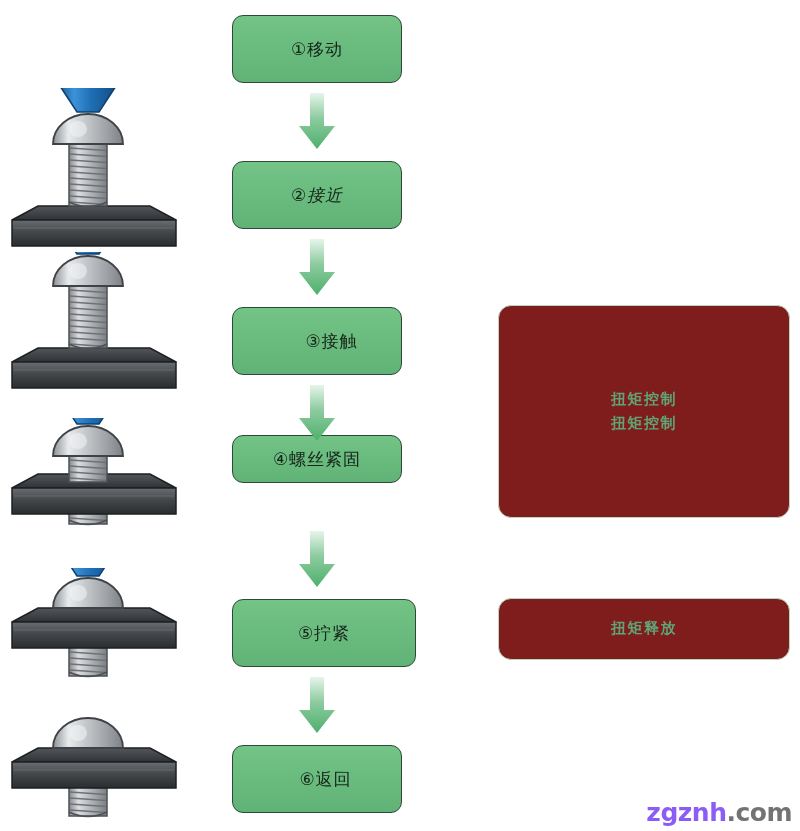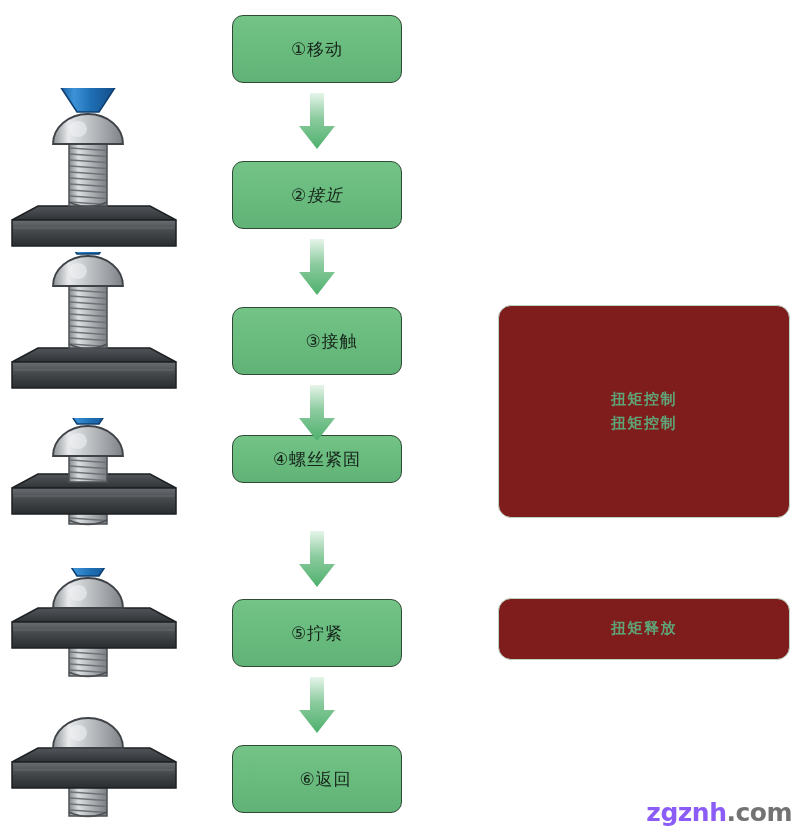--- a/index.html
+++ b/index.html
@@ -362,21 +362,21 @@
       </div>
       <div class="flow-box" style="left: 232px; top: 161px; width: 170px; height: 68px; font-style: italic;">
         <span>②接近</span>
       </div>
       <div class="flow-box" style="left: 232px; top: 307px; width: 170px; height: 68px; padding-left: 29px;">
         <span>③接触</span>
       </div>
       <div class="flow-box" style="left: 232px; top: 435px; width: 170px; height: 48px;">
         <span>④螺丝紧固</span>
       </div>
-      <div class="flow-box" style="left: 232px; top: 599px; width: 170px; height: 68px;">
+      <div class="flow-box" style="left: 232px; top: 599px; width: 184px; height: 68px;">
         <span>⑤拧紧</span>
       </div>
       <div class="flow-box" style="left: 232px; top: 745px; width: 170px; height: 68px; padding-left: 17px;">
         <span>⑥返回</span>
       </div>
     </div>
   <div id="flow-arrows">
       <div class="flow-arrow" style="left: 297px; top: 93px; height: 56px;">
         <svg viewBox="0 0 40 56" preserveAspectRatio="none">
           <defs>

